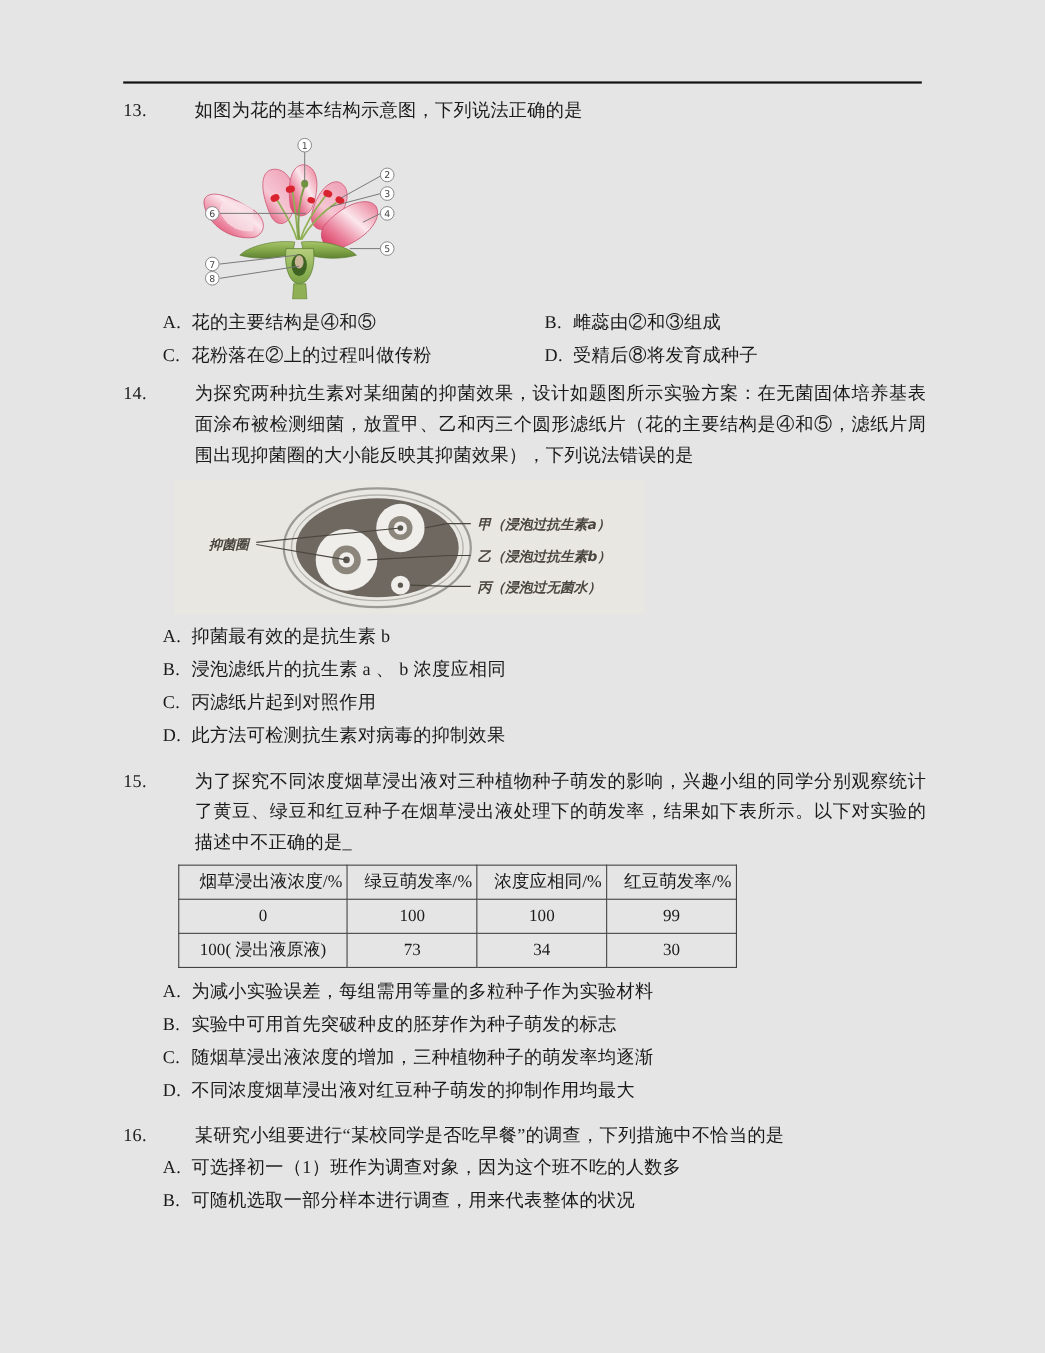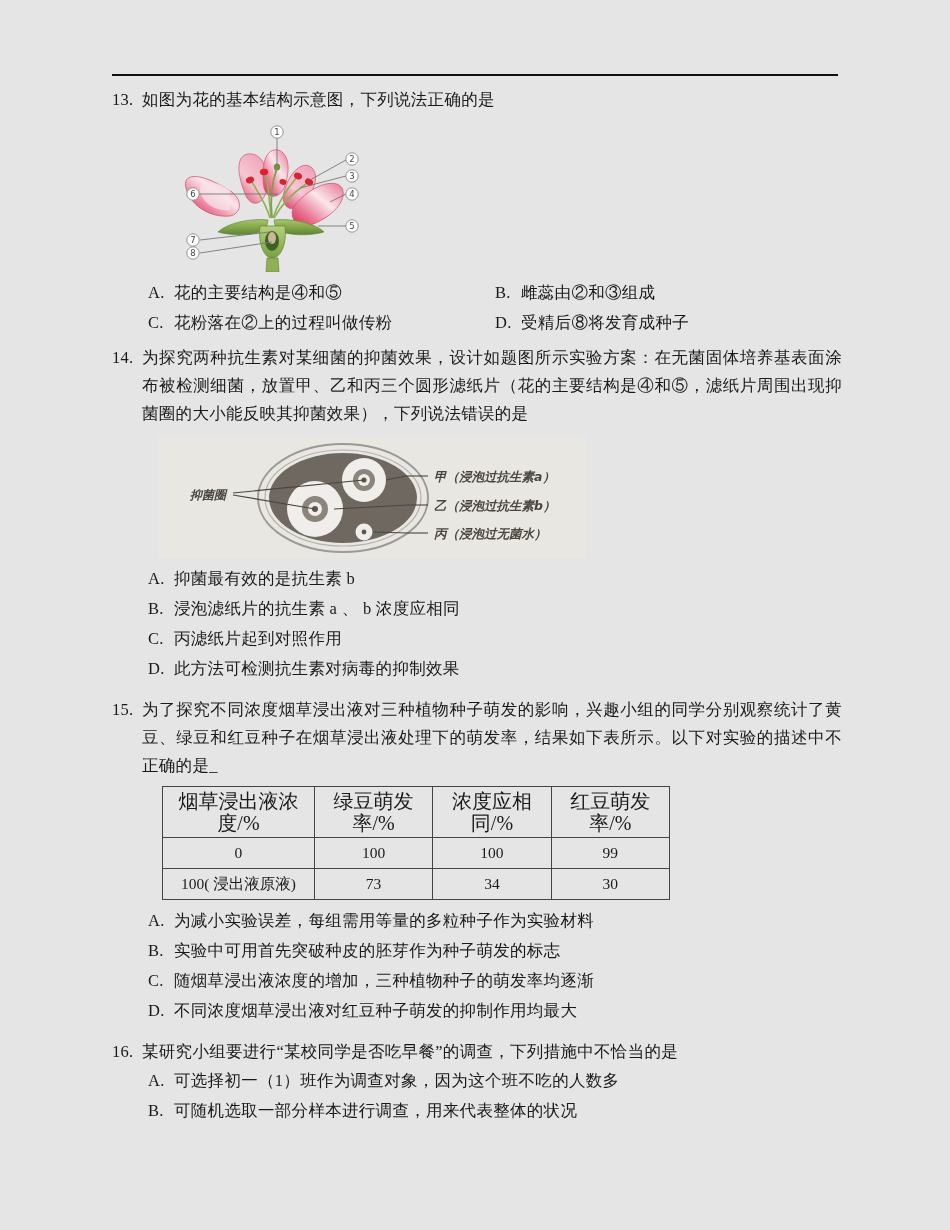--- a/index.html
+++ b/index.html
@@ -44,20 +44,21 @@
     letter-spacing: 0.3px;
   }
   .q-num {
     flex: 0 0 auto;
     width: 30px;
     text-align: left;
   }
   .q-text {
     flex: 1 1 auto;
     text-align: justify;
+    margin-left: 35px;
   }
   .opt-row {
     display: flex;
     font-size: 16.5px;
     line-height: 30px;
     letter-spacing: 0.3px;
     padding-left: 36px;
   }
   .opt {
     display: flex;
@@ -107,21 +108,22 @@
   .data-table th,
   .data-table td {
     border: 1px solid #444;
     text-align: center;
     padding: 3px 4px;
     font-weight: normal;
     line-height: 22px;
     height: 24px;
   }
   .data-table th {
-    font-size: 20px;
+    font-size: 16px;
+    text-align: right;
   }
   .spacer-sm { height: 6px; }
   .spacer-md { height: 12px; }
 </style>
 </head>
 <body>
 
 <div id="page">
 
   <div class="hrule"></div>

